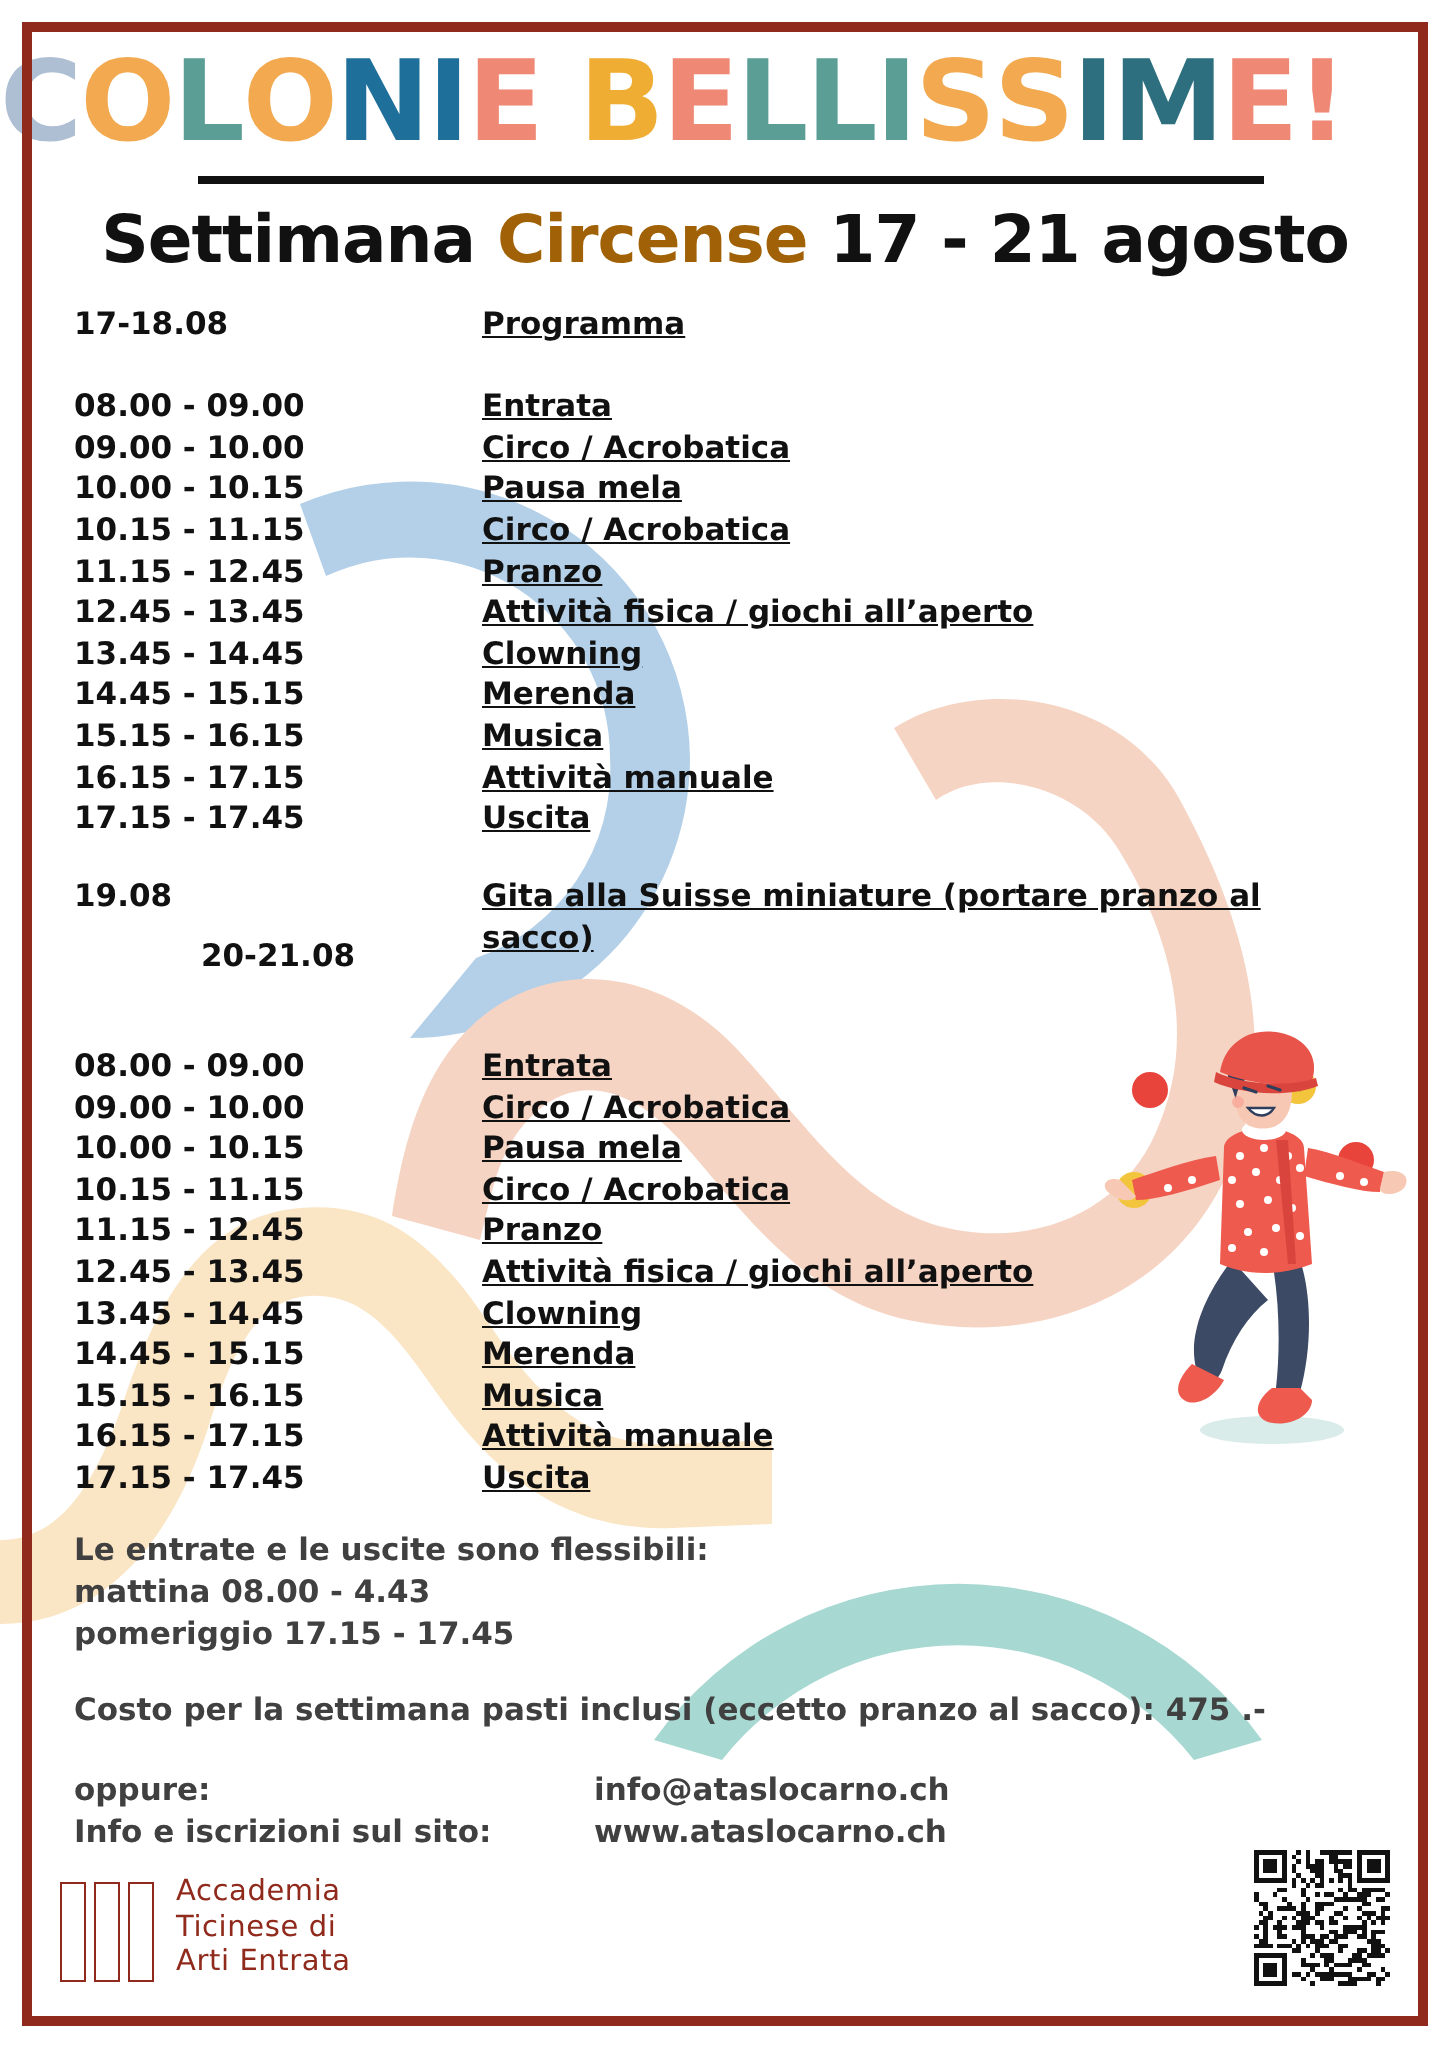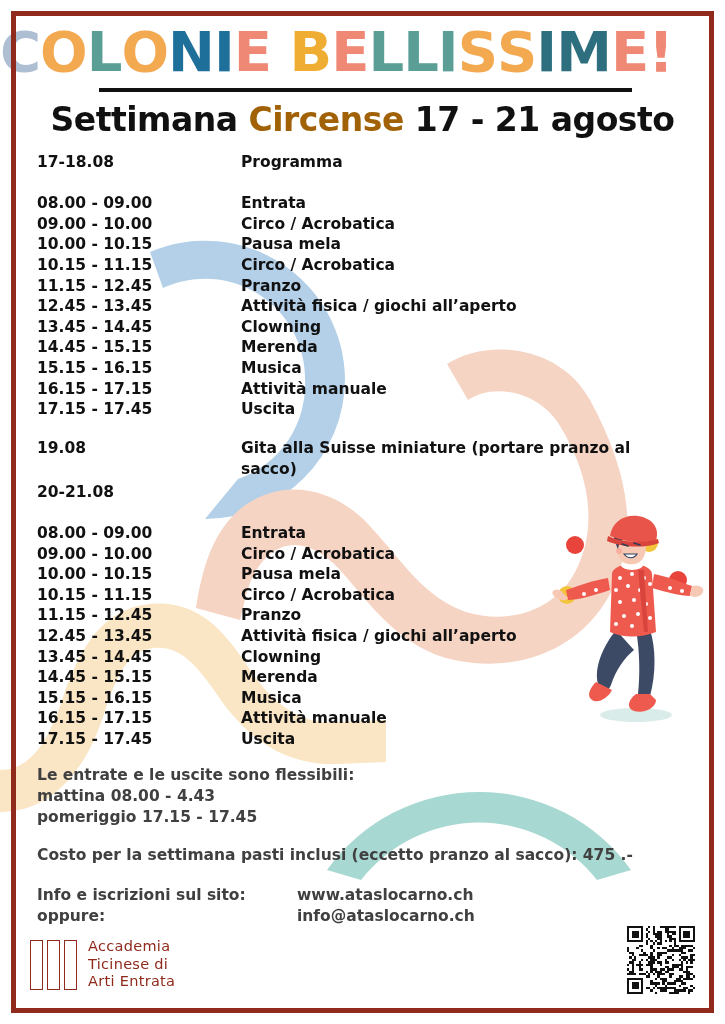--- a/index.html
+++ b/index.html
@@ -58,41 +58,41 @@
   .sched{
     position:absolute;
     font-family:"DejaVu Sans", sans-serif;
     font-weight:bold;
     font-size:15.5px;
     color:#111111;
     z-index:10;
   }
   .row{display:flex;line-height:20.6px;white-space:nowrap;}
   .row .c1{width:204px;flex:0 0 204px;}
-  .row .c2{flex:1 1 auto;white-space:normal;}
+  .row .c2{flex:1 1 auto;white-space:normal;text-decoration:underline;}
   .spacer{height:20.6px;}
 
   
   .foot{
     position:absolute;
     font-family:"DejaVu Sans", sans-serif;
     font-weight:bold;
     font-size:15.5px;
     line-height:21px;
     color:#404040;
     z-index:10;
     white-space:nowrap;
   }
   .foot .contact-row{display:flex;}
   .foot .contact-row .k{width:260px;flex:0 0 260px;}
 
   
   .logo{
     position:absolute;left:30px;top:938px;z-index:10;
-    display:flex;align-items:center;gap:11px;
+    display:flex;align-items:flex-end;gap:11px;
   }
   .logo-mark{display:flex;gap:4px;margin-top:2px;}
   .logo-mark i{
     display:block;width:13px;height:50px;
     border:1.6px solid #8f2a1c;box-sizing:border-box;background:#ffffff;
   }
   .logo-text{
     font-family:"DejaVu Sans", sans-serif;
     font-weight:normal;
     font-size:14.5px;
@@ -281,21 +281,21 @@
       </div>
   </div>
 
   <div class="sched" style="left:37px;top:438px;width:650px;">
     <div class="row">
       <div class="c1">19.08</div>
       <div class="c2" style="width:420px;">Gita alla Suisse miniature (portare pranzo al sacco)</div>
     </div>
   </div>
 
-  <div class="sched" style="left:37px;top:482px;width:650px;">
+  <div class="sched" style="left:37px;top:468px;width:650px;text-align:center;">
     <div class="row">
       <div class="c1">20-21.08</div>
       <div class="c2"></div>
     </div>
   </div>
 
   <div class="sched" style="left:37px;top:523px;width:650px;">
     <div id="rows2">
         <div class="row">
           <div class="c1">08.00 - 09.00</div>
@@ -349,26 +349,26 @@
     <div>mattina 08.00 - 4.43</div>
     <div>pomeriggio 17.15 - 17.45</div>
   </div>
 
   <div class="foot" style="left:37px;top:845px;">
     <div>Costo per la settimana pasti inclusi (eccetto pranzo al sacco): 475 .-</div>
   </div>
 
   <div class="foot" style="left:37px;top:885px;">
     <div class="contact-row">
+      <div class="k">oppure:</div>
+      <div>info@ataslocarno.ch</div>
+    </div>
+    <div class="contact-row">
       <div class="k">Info e iscrizioni sul sito:</div>
       <div>www.ataslocarno.ch</div>
-    </div>
-    <div class="contact-row">
-      <div class="k">oppure:</div>
-      <div>info@ataslocarno.ch</div>
     </div>
   </div>
 
   <div class="logo">
     <div class="logo-mark">
       <i></i>
       <i></i>
       <i></i>
     </div>
     <div class="logo-text">

